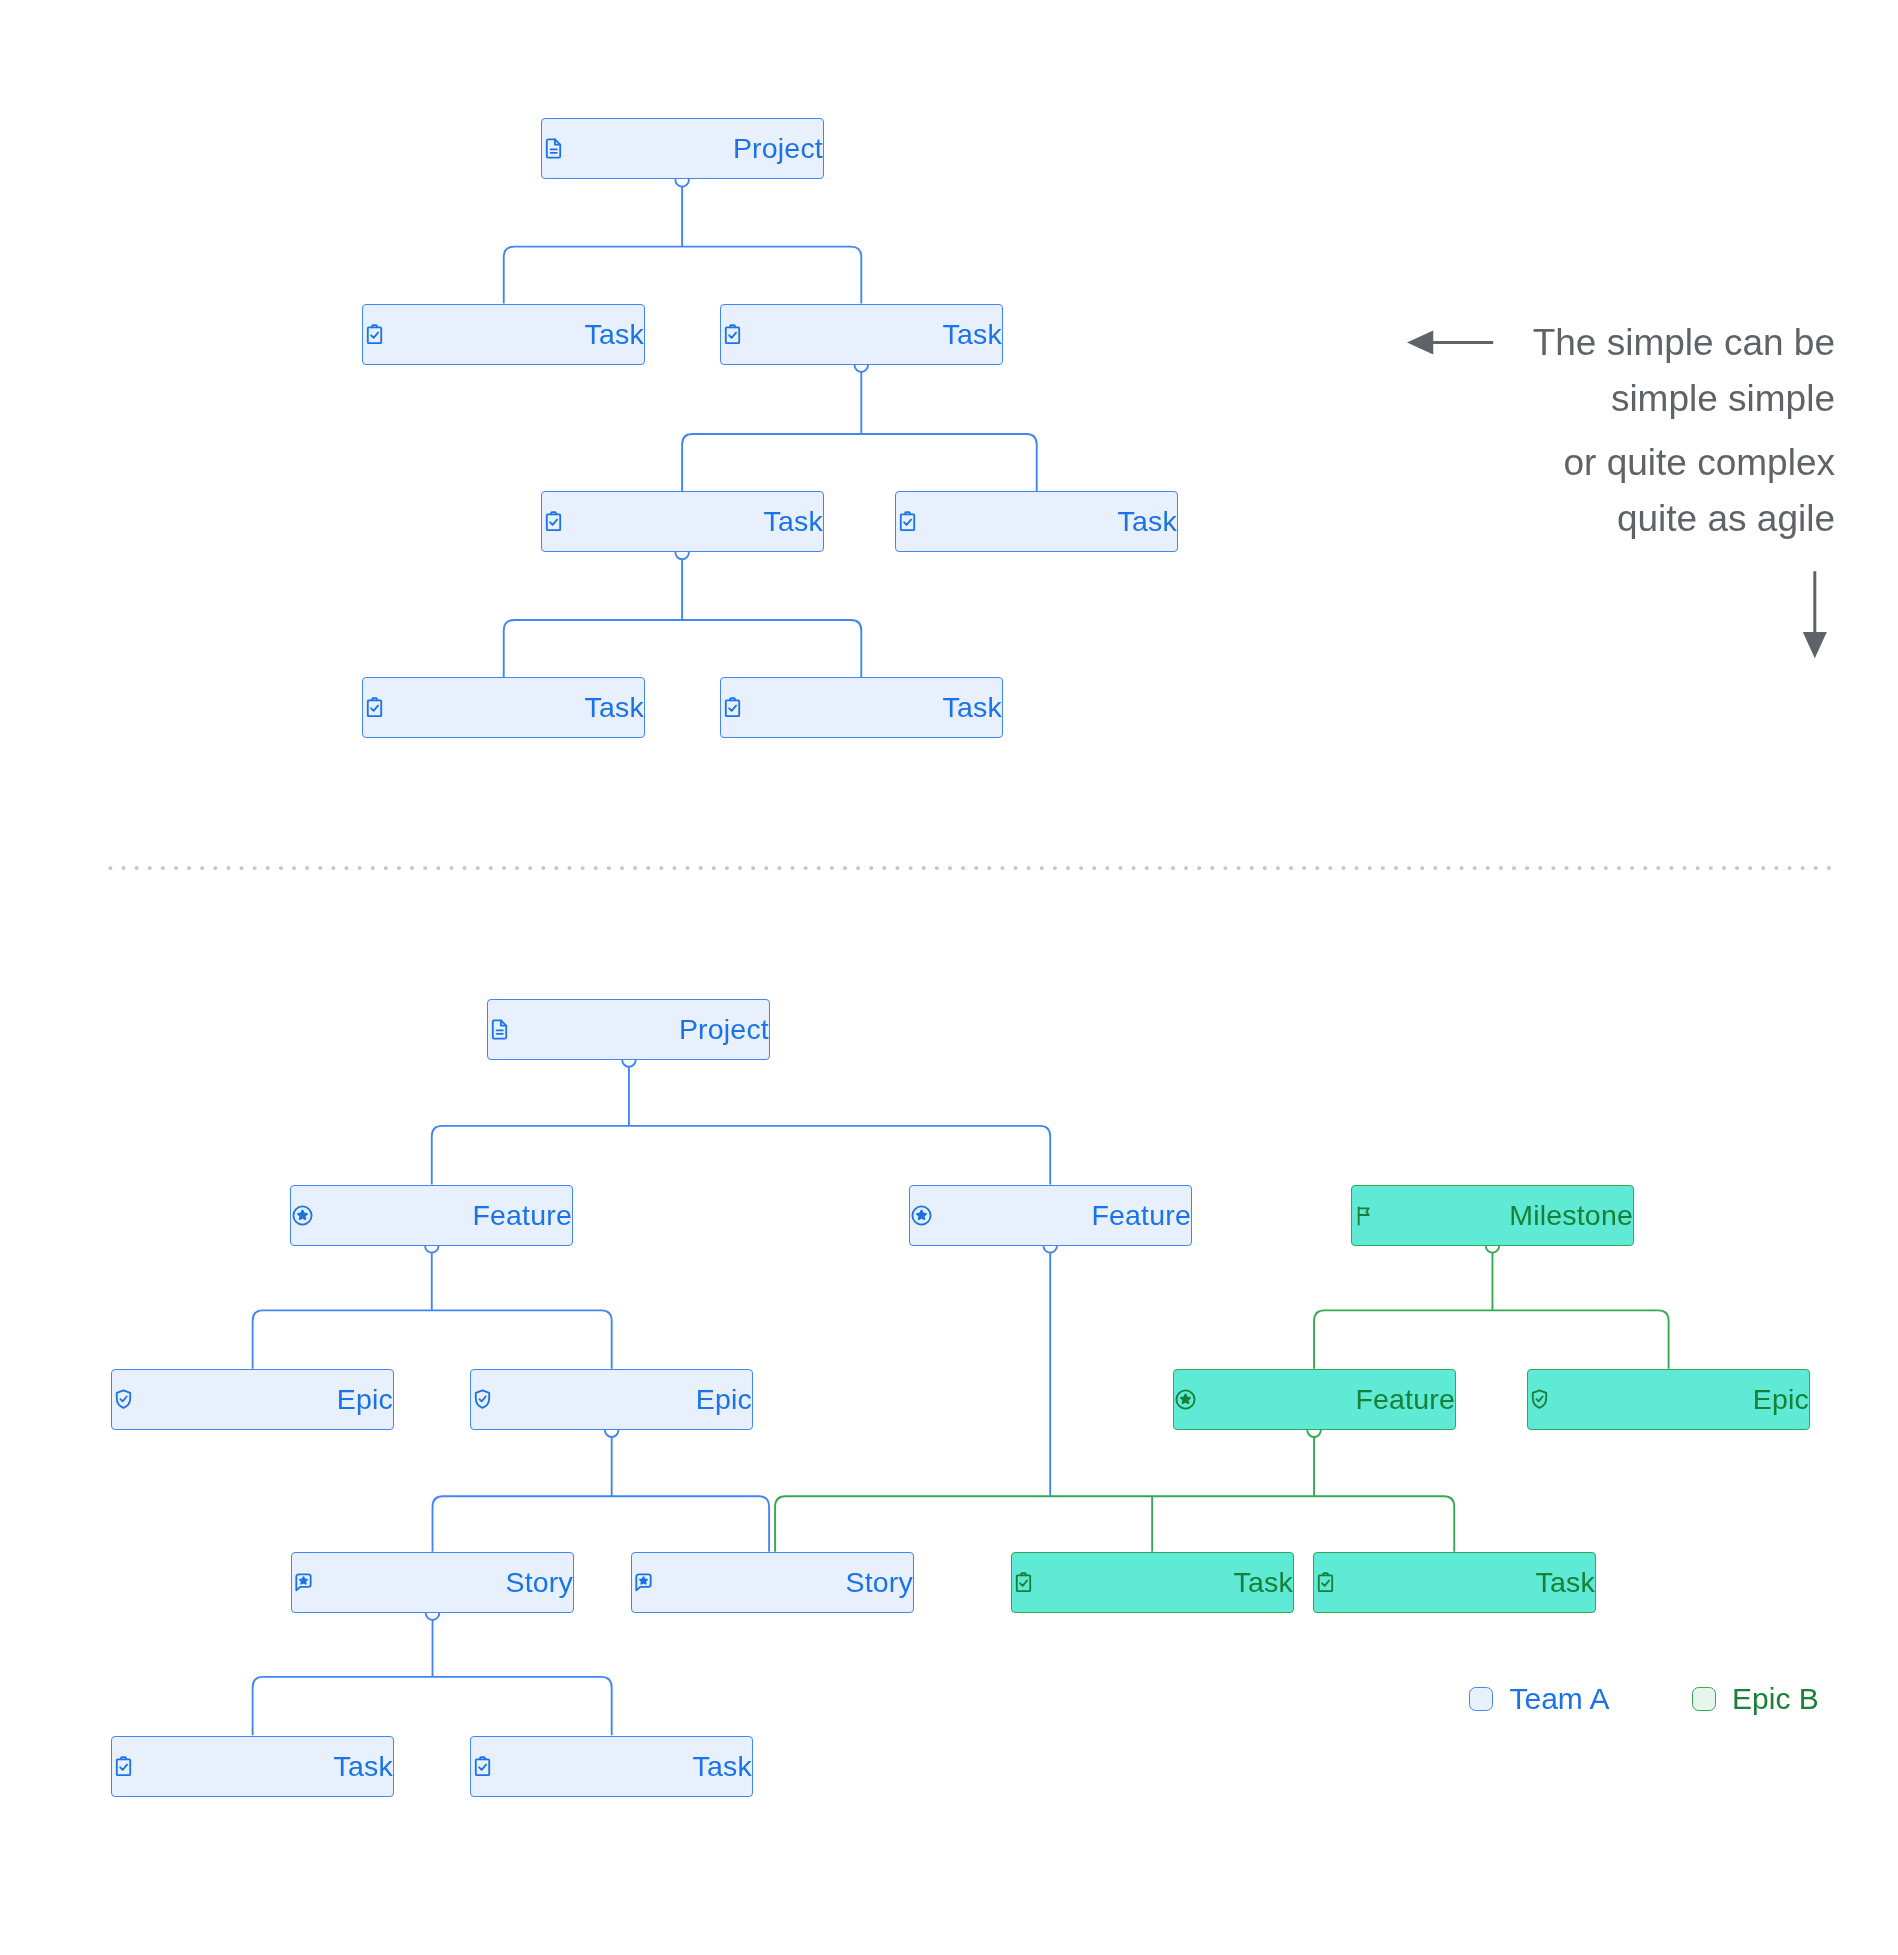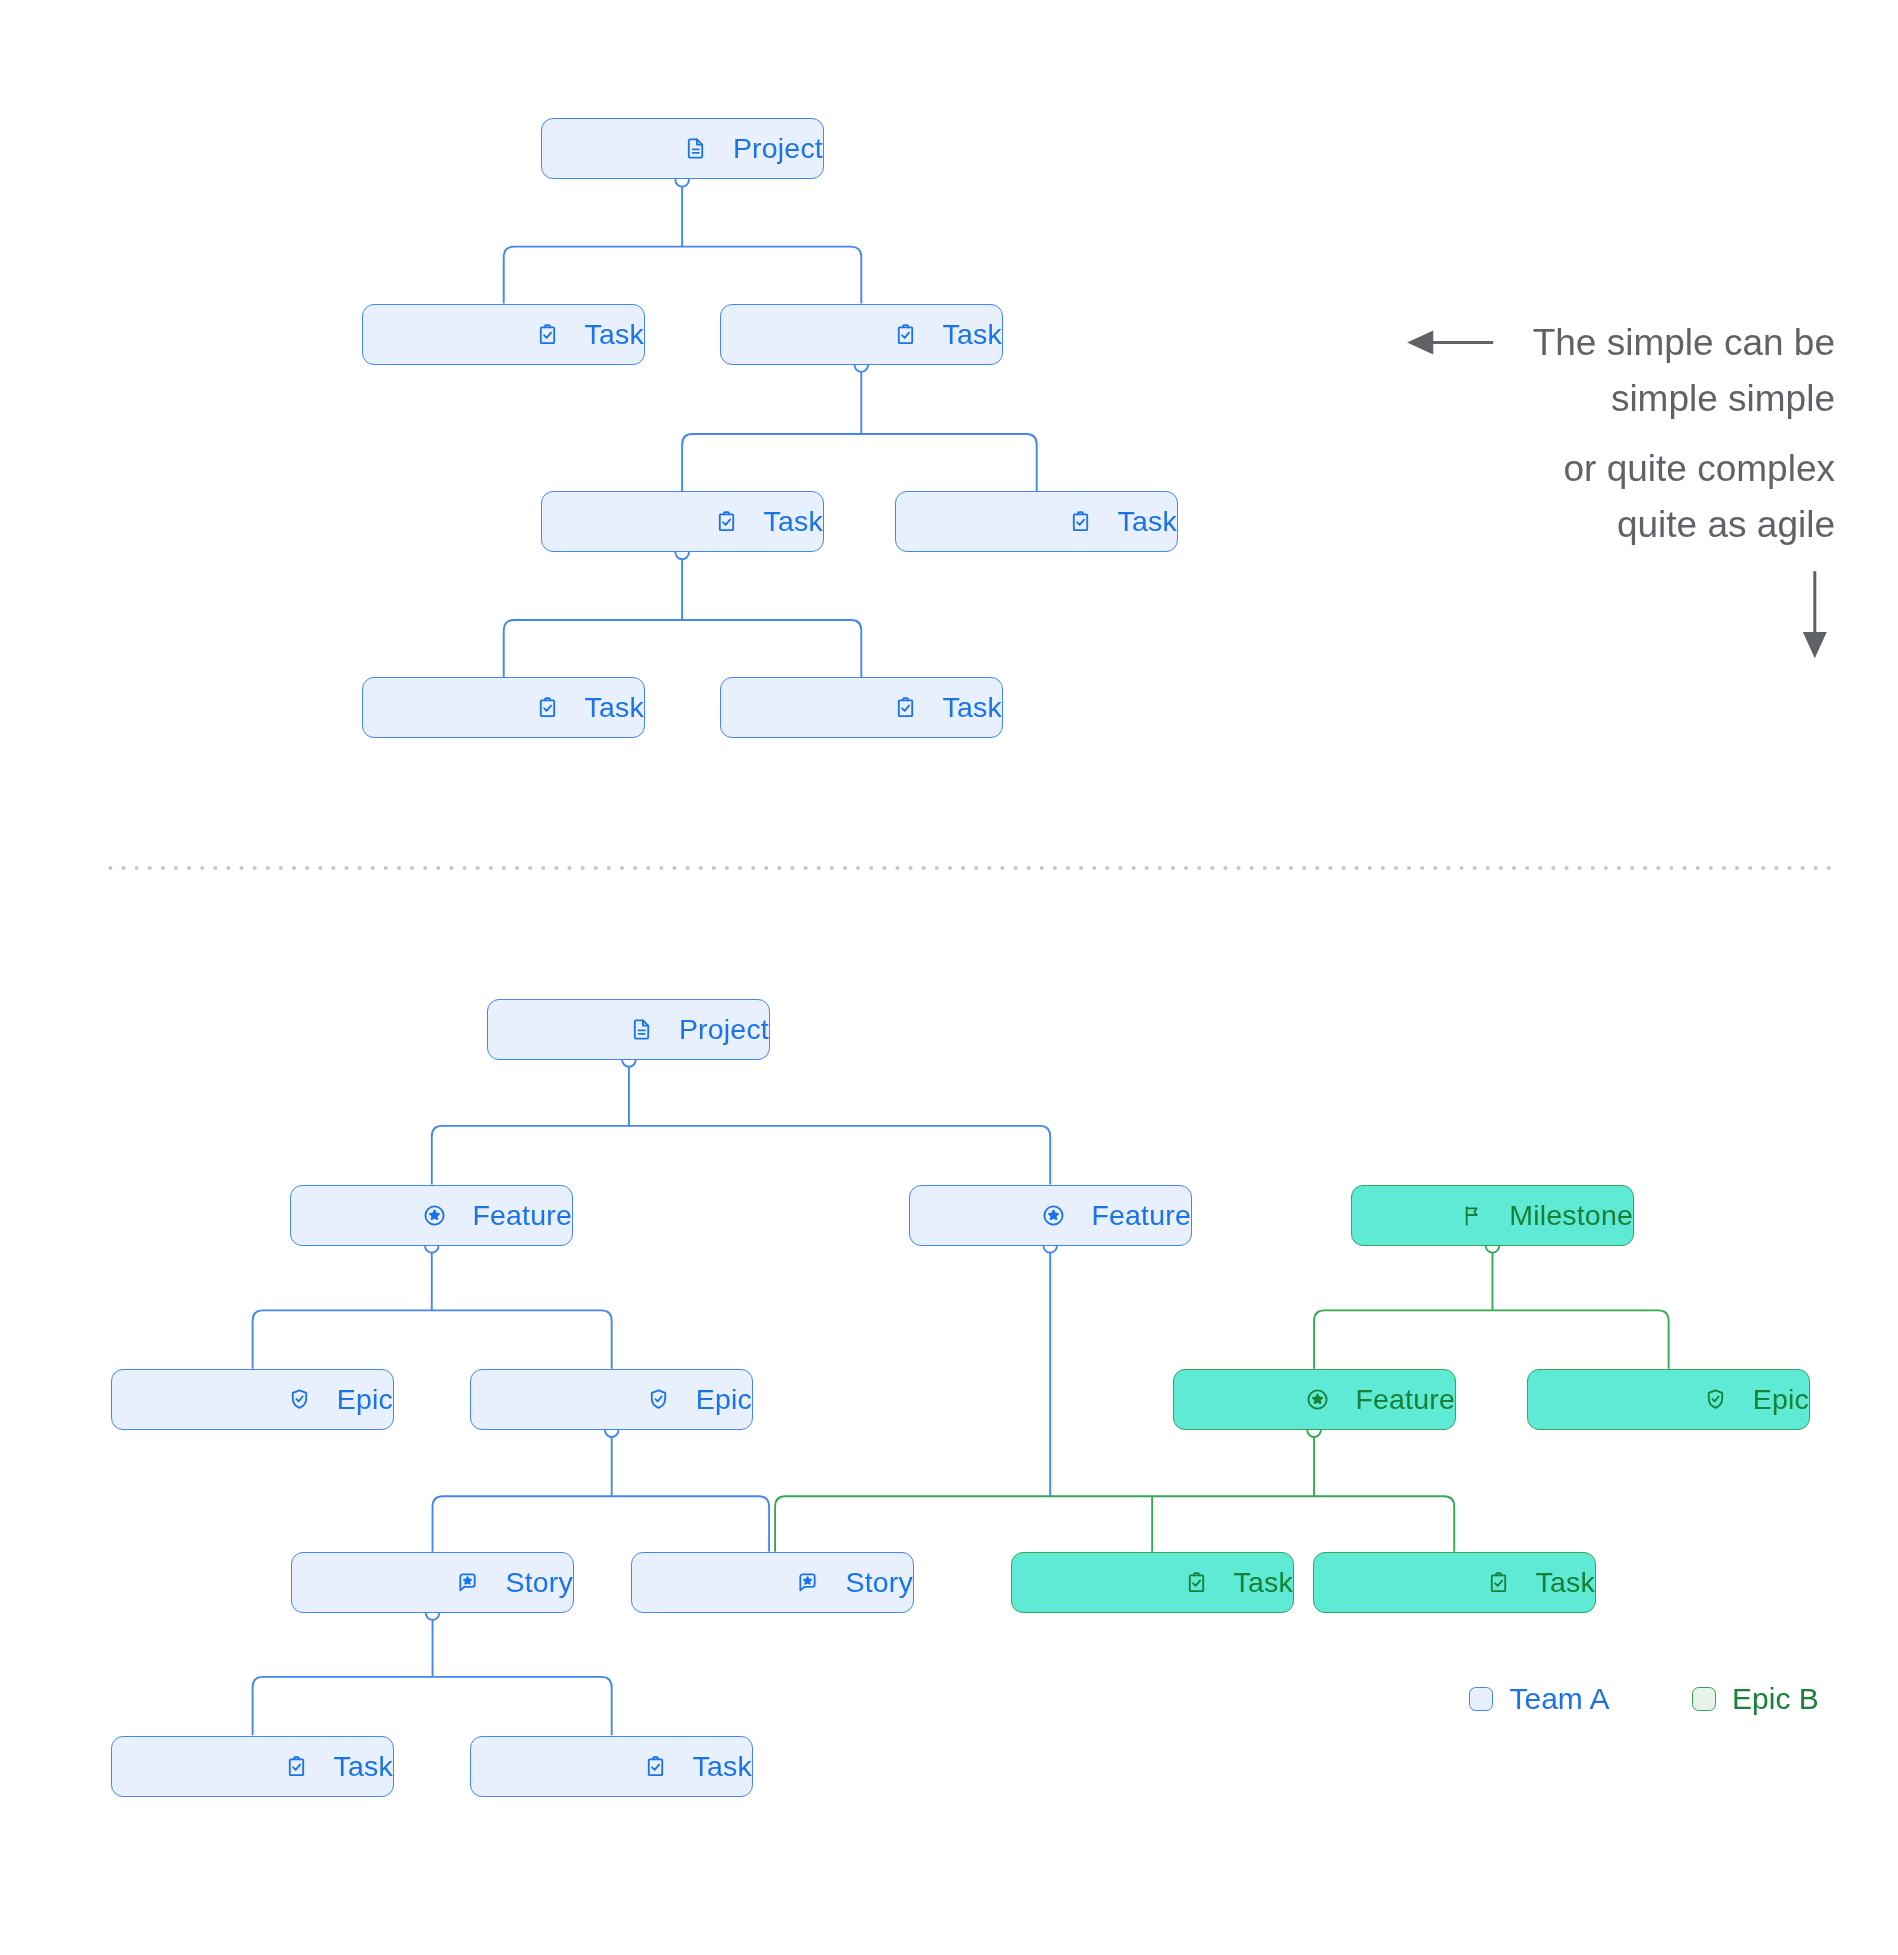--- a/index.html
+++ b/index.html
@@ -1,27 +1,27 @@
 <!DOCTYPE html>
 <html style="font-size:12px"><head>
 <meta charset="utf-8">
 <style>
   html,body{margin:0;padding:0;background:#ffffff;}
   .page{position:relative;width:1898px;height:1955px;background:#ffffff;overflow:hidden;
         font-family:"Liberation Sans",sans-serif;}
   #connector-svg{position:absolute;left:0;top:0;width:1898px;height:1955px;}
-  .node{position:absolute;width:283px;height:61px;box-sizing:border-box;border-radius:12px;
-        border:1.9px solid;display:flex;align-items:center;justify-content:flex-end;gap:26px;
+  .node{position:absolute;width:283px;height:61px;box-sizing:border-box;border-radius:4px;
+        border:1.9px solid;display:flex;align-items:center;justify-content:space-between;gap:26px;
         font-size:28.5px;font-weight:500;letter-spacing:0.2px;}
   .node svg{flex:0 0 auto;display:block;}
   .team-a{background:#E8F0FE;border-color:#4285F4;color:#1A73E8;}
   .team-b{background:#5eead4;border-color:#34A853;color:#188038;}
   .annotation{position:absolute;top:315px;right:63px;text-align:right;color:#5F6368;
               font-size:37px;line-height:56px;font-weight:400;}
-  .ann-block2{margin-top:14px;}
+  .ann-block2{margin-top:8px;}
   .legend{position:absolute;left:1469px;top:1682px;display:flex;align-items:center;column-gap:82px;}
   .legend-item{display:flex;align-items:center;column-gap:16.5px;}
   .swatch{width:24px;height:24px;box-sizing:border-box;border-radius:6.7px;border:1.9px solid;}
   .swatch-a{background:#E8F0FE;border-color:#4285F4;}
   .swatch-b{background:#E6F4EA;border-color:#34A853;}
   .legend-label{font-size:30px;font-weight:500;}
   .label-a{color:#1A73E8;}
   .label-b{color:#188038;}
 </style>
 </head>

